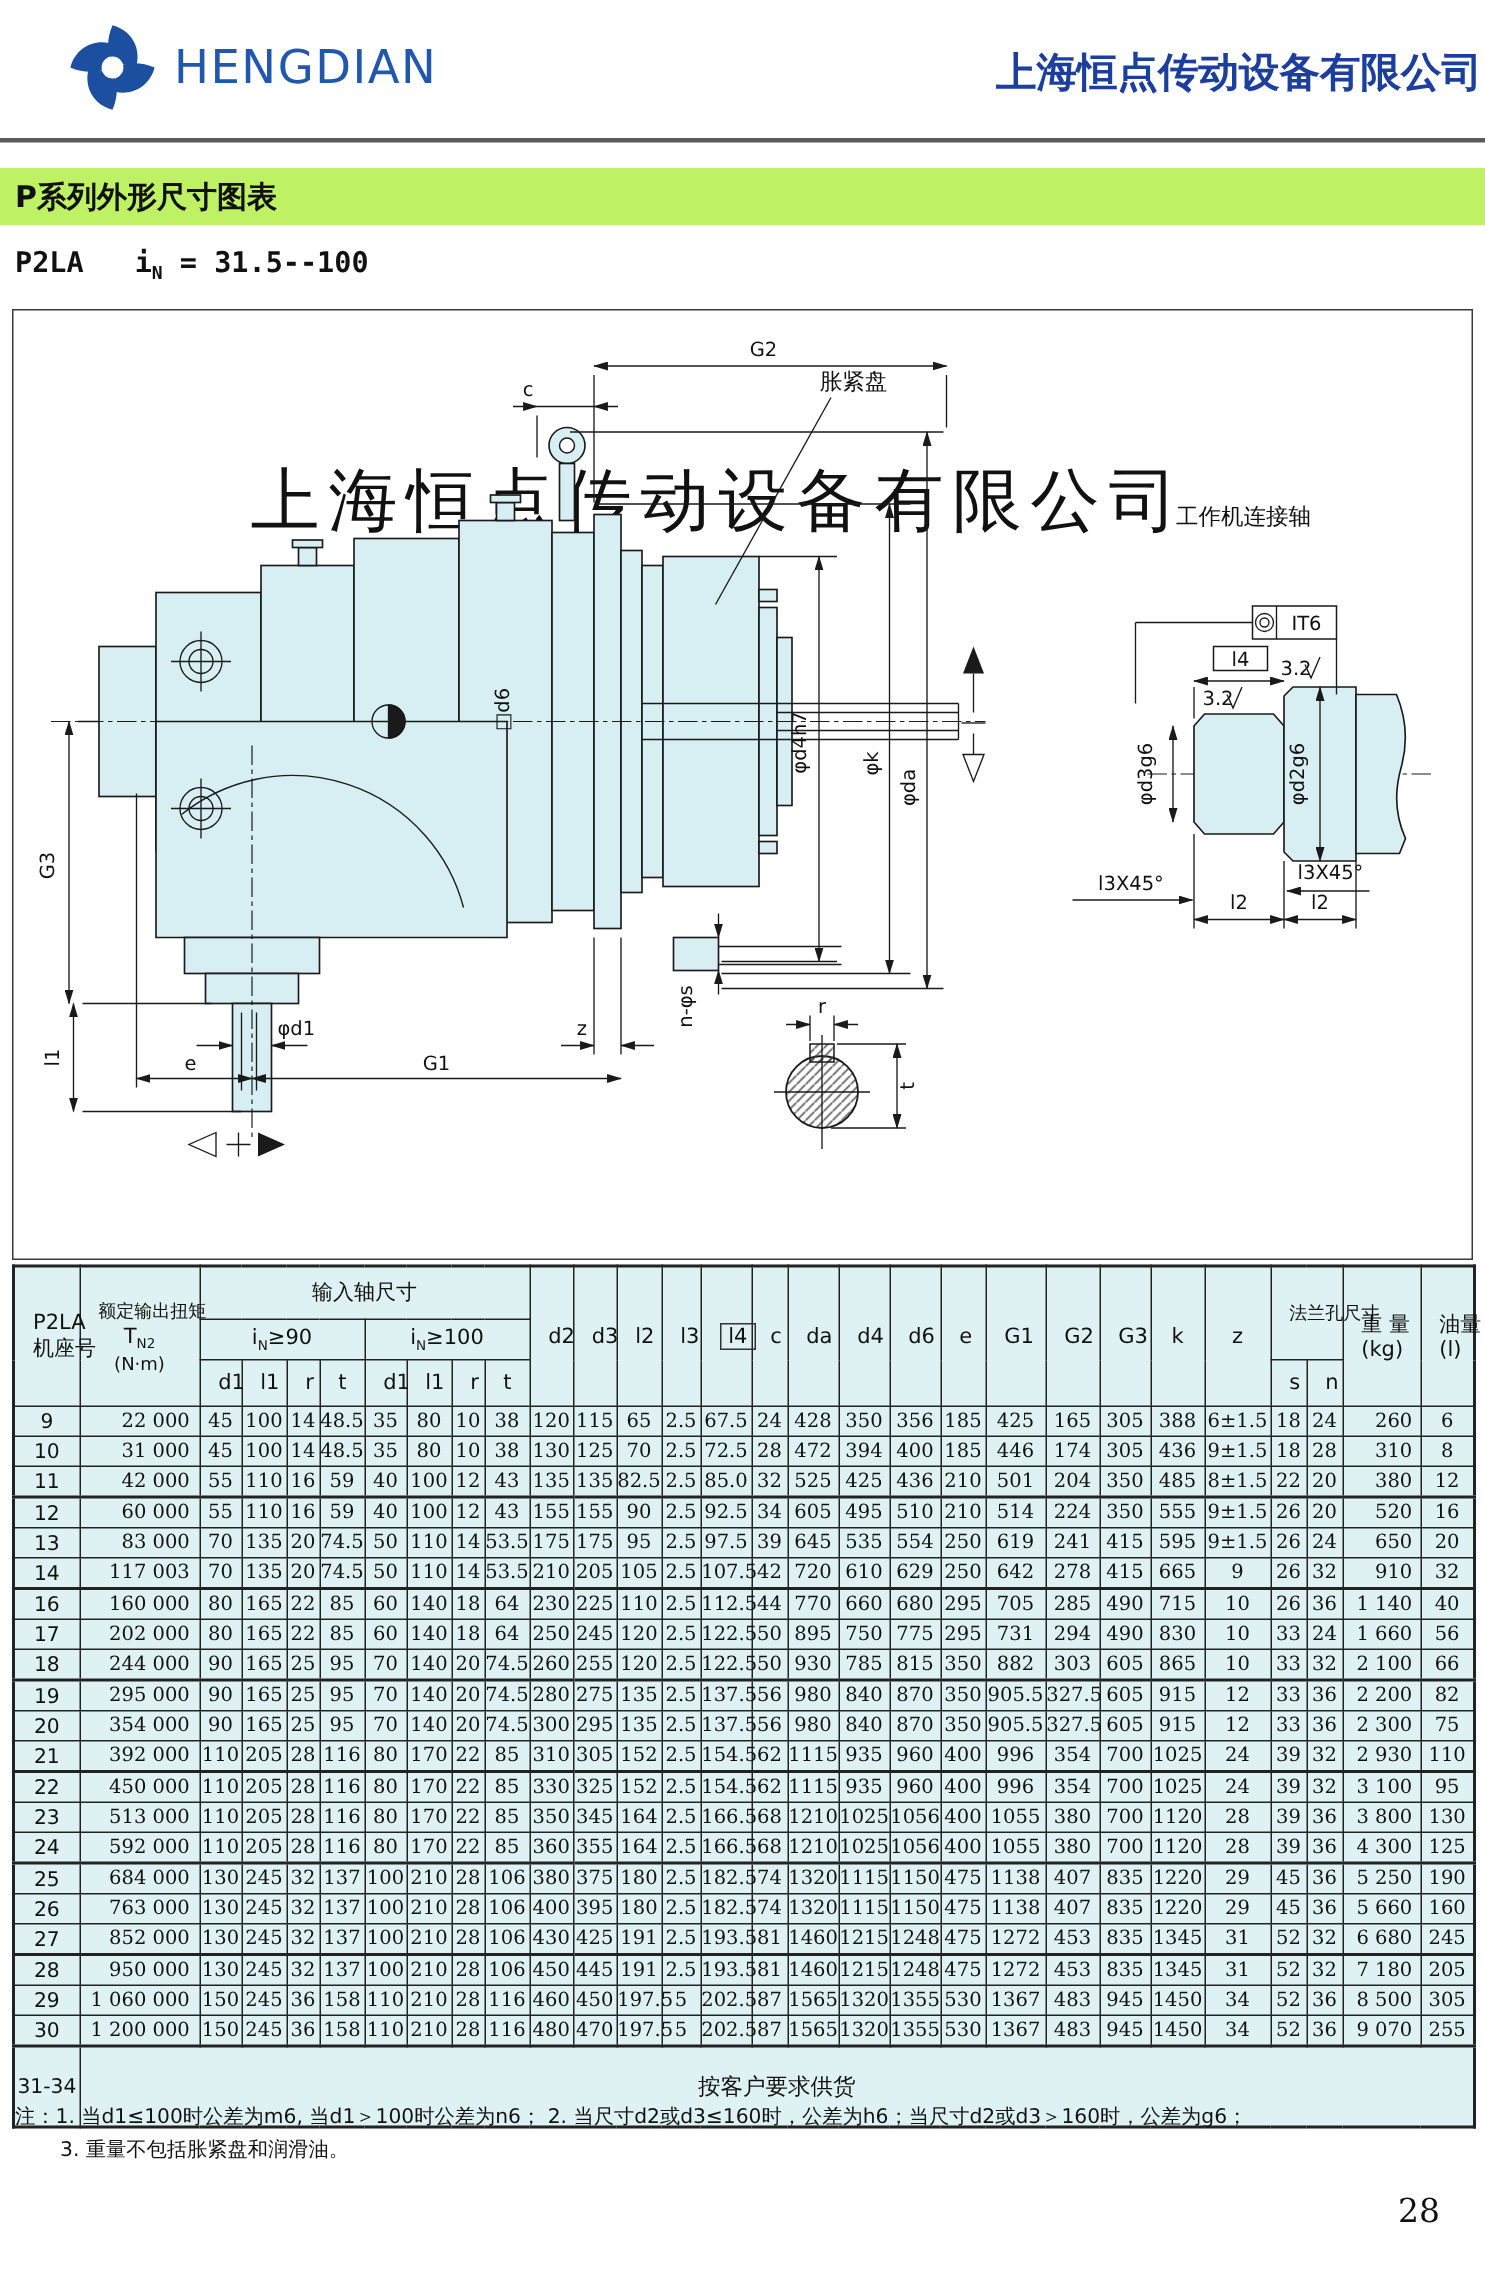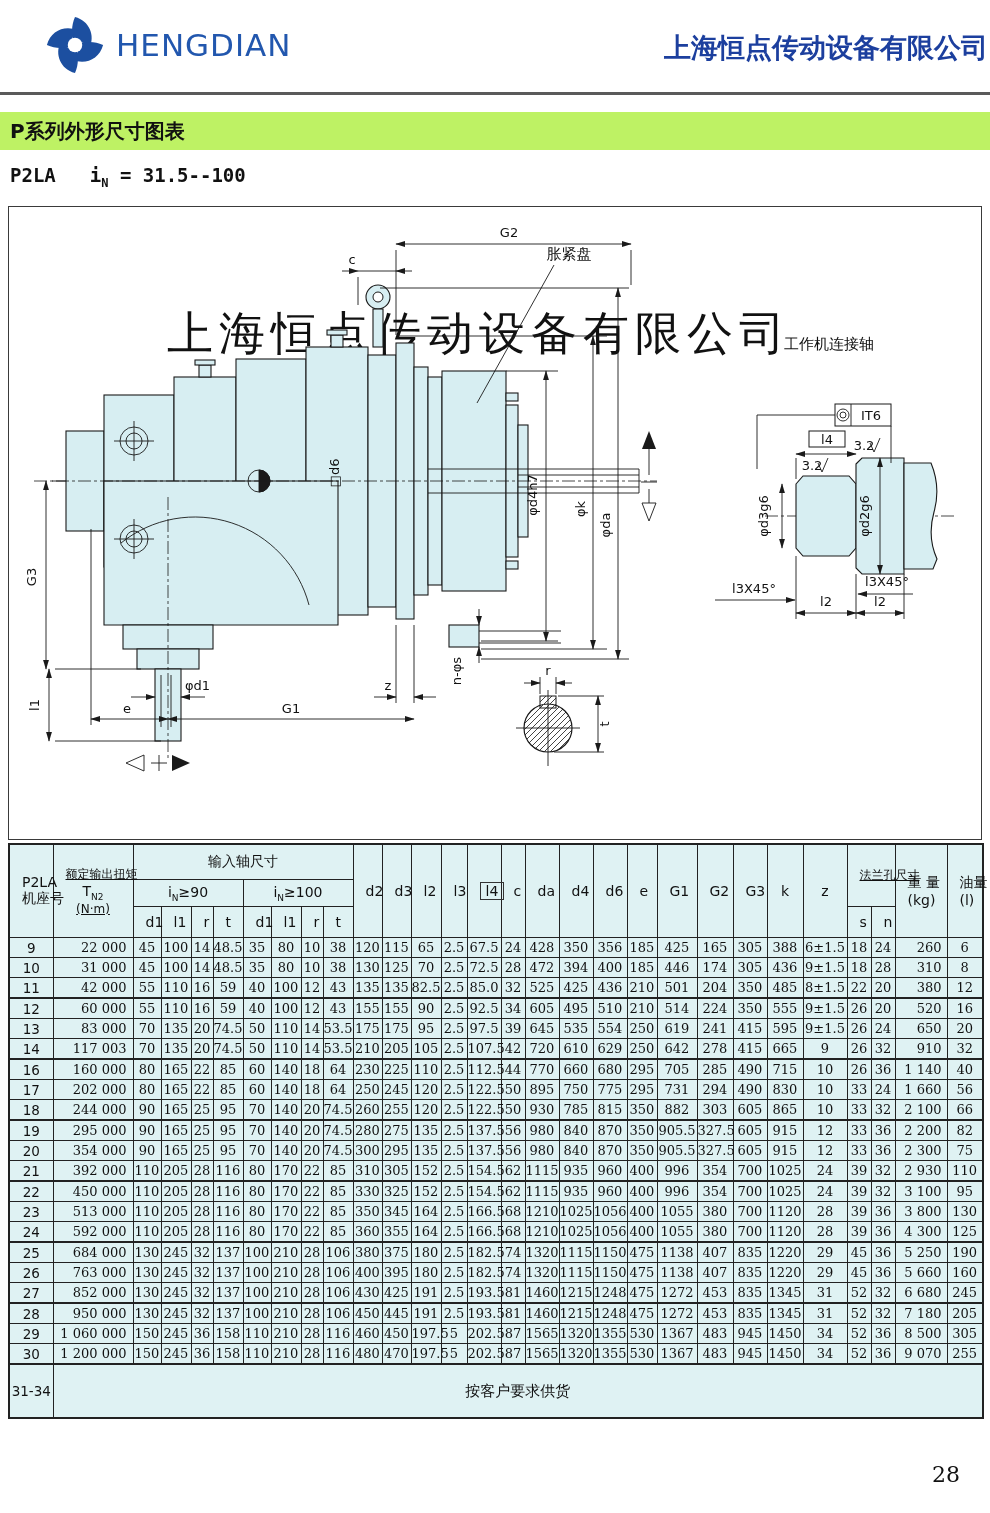--- a/index.html
+++ b/index.html
@@ -26,21 +26,21 @@
   .ln{stroke:#1a1a1a;stroke-width:0.9;fill:none;}
   .dm{stroke:#1a1a1a;stroke-width:0.9;fill:none;}
   .cl{stroke:#1a1a1a;stroke-width:0.8;fill:none;stroke-dasharray:13 3 3 3;}
   .dl{font:13px "DejaVu Sans",sans-serif;}
   .cj{font:15px "DejaVu Sans",sans-serif;}
   
   .tblwrap{position:absolute;top:843px;left:8px;}
   table{border-collapse:collapse;table-layout:fixed;width:974px;background:#dff2f3;}
   th,td{border:1px solid #222;overflow:visible;white-space:nowrap;}
   thead th{font-family:"DejaVu Sans",sans-serif;font-weight:normal;font-size:14px;padding:1px 12px;text-align:center;}
-  thead .sm{font-size:12px;text-decoration:underline;}
+  thead .sm{font-size:12px;}
   thead sub{font-size:9px;}
   .h1{height:32px;} .h2{height:24px;} .h3{height:28px;}
   .boxed{border:1px solid #333;padding:0px 5px;display:inline-block;line-height:16px;}
   tbody td{font-family:"DejaVu Serif",serif;font-size:13px;height:19px;text-align:center;padding:0;}
   tbody td.c-id{font-family:"DejaVu Sans",sans-serif;font-size:13.5px;}
   tbody td.c-tn2{text-align:right;padding-right:6px;}
   tbody td.c-wt{text-align:right;padding-right:5px;}
   tbody tr.grp td{border-top:2px solid #222;}
   table{border:2px solid #222;}
   .custom-row td{border-top:2px solid #222;height:52px;font-size:15px;font-family:Liberation Serif, serif;}
@@ -1037,16 +1037,20 @@
         </tbody>
     <tbody>
       <tr class="custom-row">
         <td class="c-id">31-34</td>
         <td colspan="28">按客户要求供货</td>
       </tr>
     </tbody>
   </table>
   </div>
 
+  <div class="notes">
+    <div>注：1. 当d1≤100时公差为m6, 当d1＞100时公差为n6；  2. 当尺寸d2或d3≤160时，公差为h6；当尺寸d2或d3＞160时，公差为g6；</div>
+    <div class="indent">3. 重量不包括胀紧盘和润滑油。</div>
+  </div>
 
   <div class="pageno">28</div>
 
 </div>
 
 </body></html>

